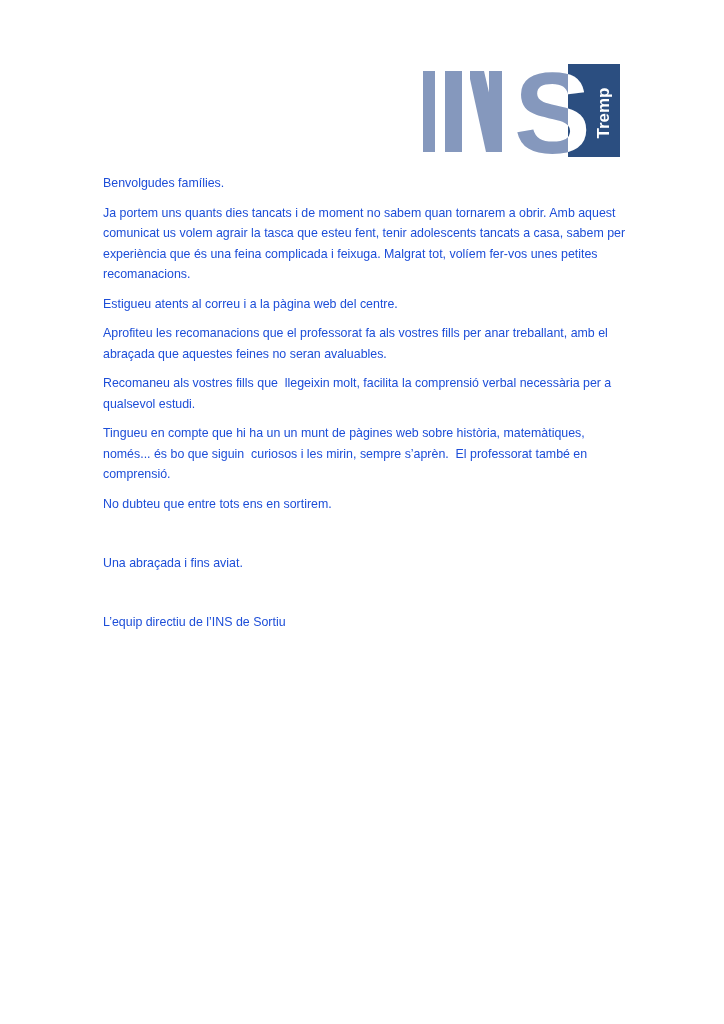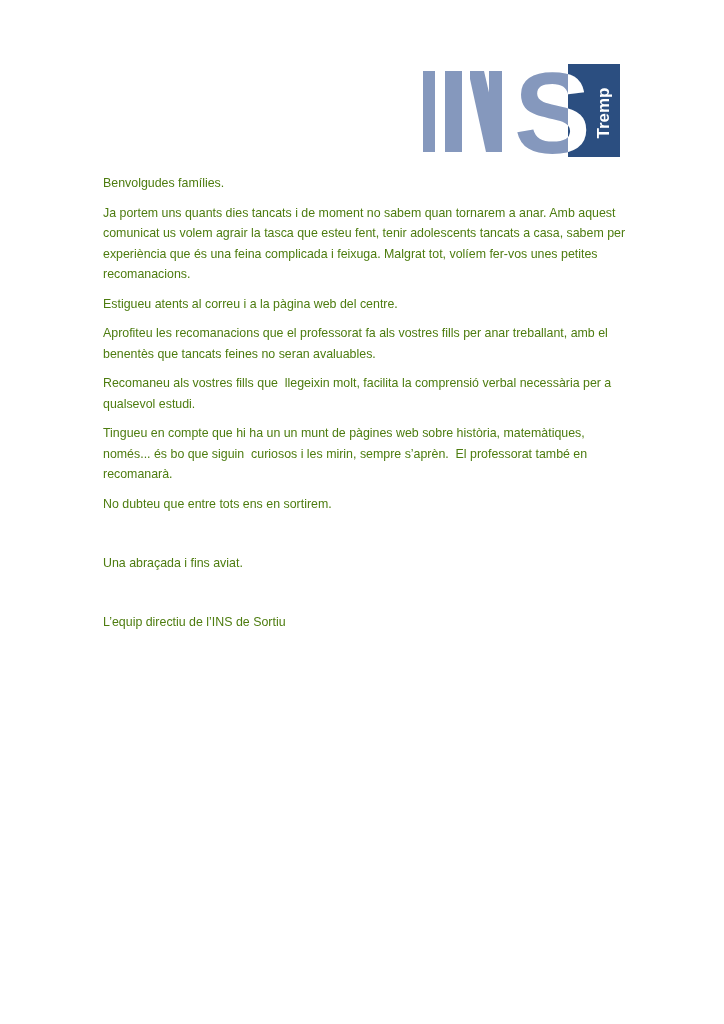--- a/index.html
+++ b/index.html
@@ -20,21 +20,21 @@
     left: 420px;
     top: 61px;
     width: 202px;
     height: 99px;
   }
   .letter {
     position: absolute;
     left: 103px;
     top: 173px;
     width: 560px;
-    color: #4d7c0f;
+    color: #1d4ed8;
     font-size: 12.4px;
     line-height: 20.5px;
   }
   .para {
     margin: 0 0 9px 0;
   }
   .line {
     white-space: pre-wrap;
     min-height: 20.5px;
   }
@@ -71,44 +71,44 @@
     <text transform="translate(189,52) rotate(-90)" text-anchor="middle" font-family="Liberation Sans, DejaVu Sans, sans-serif" font-size="17" font-weight="bold" fill="#ffffff">Tremp</text>
   </svg>
 
   <div class="letter">
 
     <div class="para">
       <div class="line">Benvolgudes famílies.</div>
     </div>
 
     <div class="para">
-      <div class="line">Ja portem uns quants dies tancats i de moment no sabem quan tornarem a anar. Amb aquest</div>
+      <div class="line">Ja portem uns quants dies tancats i de moment no sabem quan tornarem a obrir. Amb aquest</div>
       <div class="line">comunicat us volem agrair la tasca que esteu fent, tenir adolescents tancats a casa, sabem per</div>
       <div class="line">experiència que és una feina complicada i feixuga. Malgrat tot, volíem fer-vos unes petites</div>
       <div class="line">recomanacions.</div>
     </div>
 
     <div class="para">
       <div class="line">Estigueu atents al correu i a la pàgina web del centre.</div>
     </div>
 
     <div class="para">
       <div class="line">Aprofiteu les recomanacions que el professorat fa als vostres fills per anar treballant, amb el</div>
-      <div class="line">benentès que tancats feines no seran avaluables.</div>
+      <div class="line">abraçada que aquestes feines no seran avaluables.</div>
     </div>
 
     <div class="para">
       <div class="line">Recomaneu als vostres fills que  llegeixin molt, facilita la comprensió verbal necessària per a</div>
       <div class="line">qualsevol estudi.</div>
     </div>
 
     <div class="para">
       <div class="line">Tingueu en compte que hi ha un un munt de pàgines web sobre història, matemàtiques,</div>
       <div class="line">només... és bo que siguin  curiosos i les mirin, sempre s’aprèn.  El professorat també en</div>
-      <div class="line">recomanarà.</div>
+      <div class="line">comprensió.</div>
     </div>
 
 
     <div class="para">
       <div class="line">No dubteu que entre tots ens en sortirem.</div>
     </div>
 
     <div class="blank-line"></div>
 
     <div class="para">

